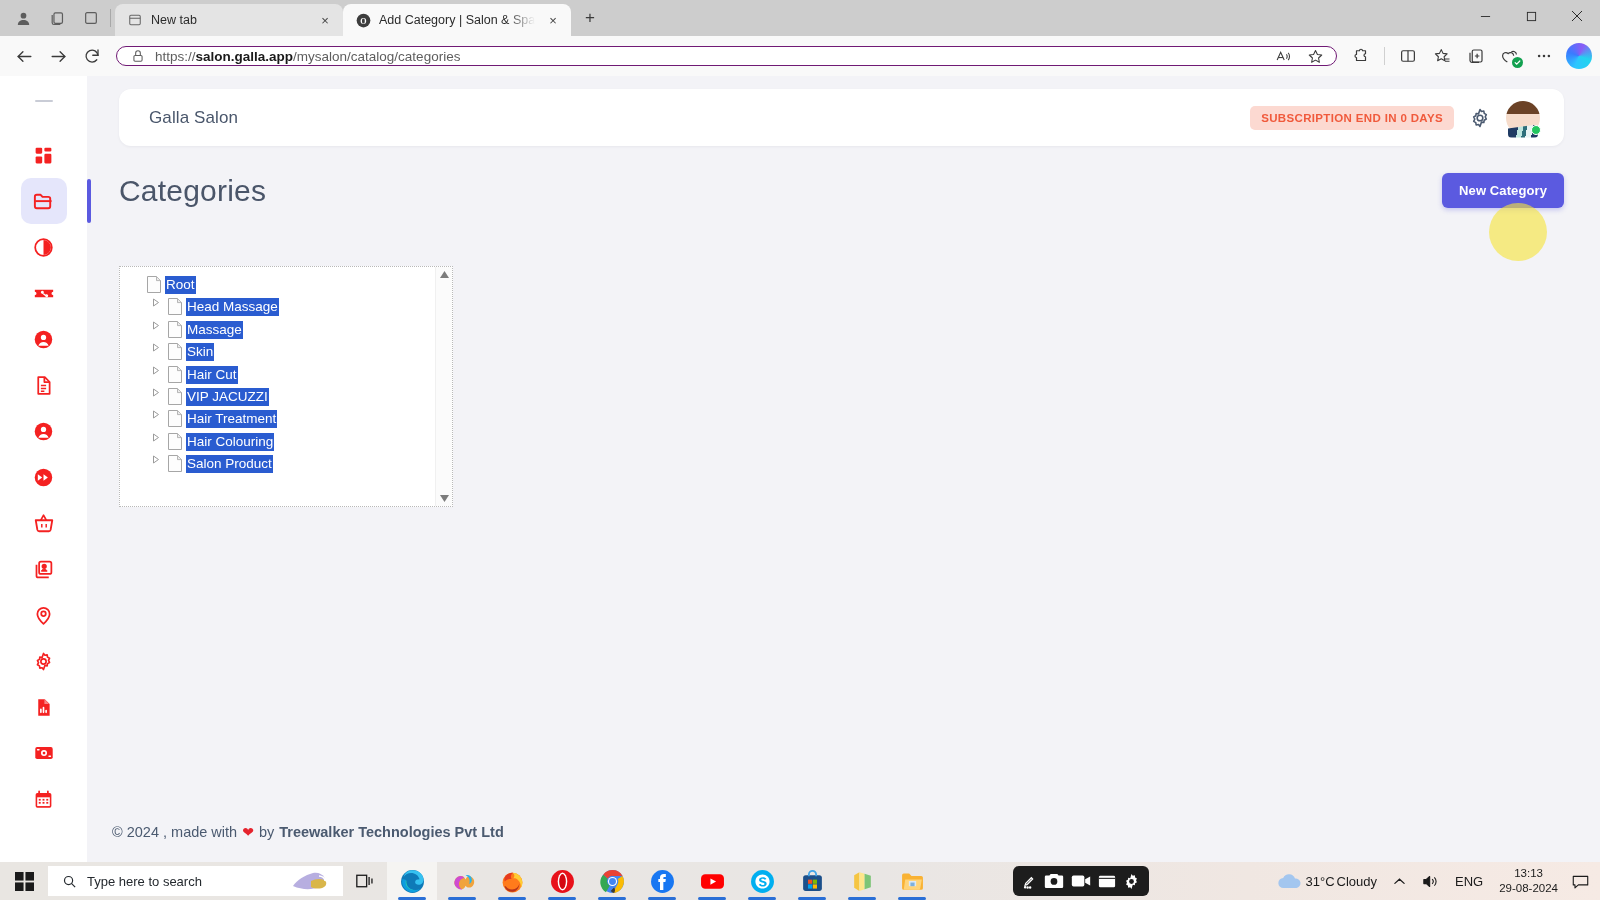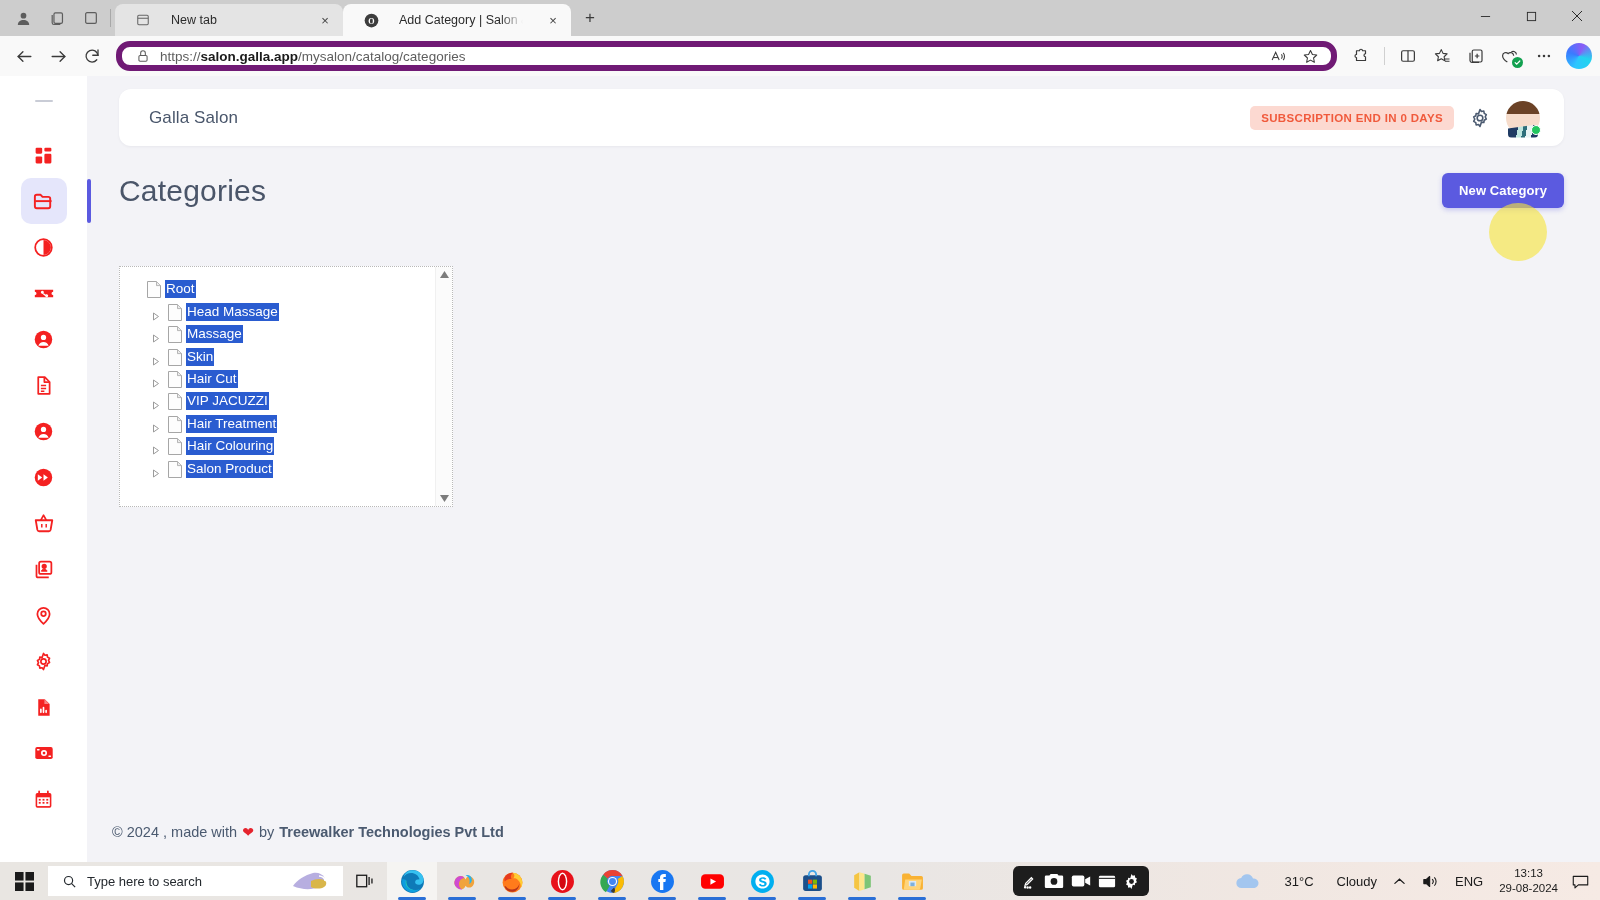--- a/index.html
+++ b/index.html
@@ -15,22 +15,22 @@
 
   .tabstrip {
     height: 36px; background: #cdcdcd; display: flex; align-items: flex-end;
     padding-left: 6px; flex: 0 0 36px; position: relative;
   }
   .chrome-btn {
     width: 34px; height: 30px; display: flex; align-items: center; justify-content: center;
     margin-bottom: 3px; border-radius: 5px; color: #5d5d5d;
   }
   .tab {
-    height: 32px; display: flex; align-items: center; gap: 20px;
-    padding: 0 8px 0 20px; border-radius: 8px 8px 0 0; width: 228px;
+    height: 32px; display: flex; align-items: center; gap: 8px;
+    padding: 0 8px 0 12px; border-radius: 8px 8px 0 0; width: 228px;
     font-size: 12.5px; color: #2b2b2b; position: relative;
   }
   .tab.inactive { background: #e4e4e4; }
   .tab.active { background: #f9f9f9; }
   .tab-fav { width: 16px; height: 16px; flex: 0 0 16px; display: flex; align-items: center; justify-content: center;}
   .tab-title {
     flex: 1; white-space: nowrap; overflow: hidden;
     -webkit-mask-image: linear-gradient(to right, #000 82%, transparent 100%);
     mask-image: linear-gradient(to right, #000 82%, transparent 100%);
   }
@@ -45,23 +45,23 @@
 
   .toolbar {
     height: 40px; background: #f9f9f9; display: flex; align-items: center;
     gap: 2px; padding: 0 8px; flex: 0 0 40px;
   }
   .tb-icon {
     width: 32px; height: 30px; display: flex; align-items: center; justify-content: center;
     color: #3a3a3a; border-radius: 5px; flex: 0 0 auto;
   }
   .omnibox {
-    flex: 1; height: 30px; background: #ffffff; border-radius: 14px;
+    flex: 1; height: 20px; background: #ffffff; border-radius: 14px;
     display: flex; align-items: center; gap: 10px; padding: 0 8px 0 14px;
-    margin: 0 6px; border: 6px solid #701a75;
+    margin: 0 6px; border: 1px solid #701a75;
   }
   .omnibox .url { font-size: 13.5px; color: #5e5e5e; white-space: nowrap; }
   .omnibox .url b { color: #1a1a1a; font-weight: 600; }
   .tb-sep { width: 1px; height: 18px; background: #d0d0d0; margin: 0 5px; }
   .copilot {
     width: 26px; height: 26px; border-radius: 50%; flex: 0 0 26px; margin-left: 4px;
     background: conic-gradient(from 200deg, #2dc6ff, #3a7bff, #8b5cf6, #22d3ee, #2dc6ff);
   }
 
   
@@ -133,21 +133,21 @@
     background: rgba(245,228,60,.62); pointer-events: none;
   }
 
   
   .tree-box {
     margin: 46px 0 0 32px; width: 334px; height: 241px;
     background: #ffffff; border: 1px dotted #b9b9b9;
     display: flex; position: relative;
   }
   .tree-inner { flex: 1; padding: 9px 0 0 7px; overflow: hidden; }
-  .tnode { display: flex; align-items: flex-end; height: 22.4px; font-size: 13.5px; color: #000; }
+  .tnode { display: flex; align-items: flex-start; height: 22.4px; font-size: 13.5px; color: #000; }
   .tnode.child { padding-left: 21px; }
   .tw-arrow { width: 16px; flex: 0 0 16px; display: flex; align-items: center; justify-content: center; }
   .tw-arrow svg { display: block; }
   .tw-file { width: 22px; flex: 0 0 22px; display: flex; align-items: center; justify-content: center; }
   .tlabel { background: #2a5cd0; color: #ffffff; padding: 1px 1px 2px 1px; line-height: 15px; }
 
   .tree-scroll {
     width: 17px; flex: 0 0 17px; background: #fbfbfb; border-left: 1px solid #f0f0f0;
     display: flex; flex-direction: column; justify-content: space-between; align-items: center;
     padding: 4px 0;
@@ -180,21 +180,21 @@
     content: ""; position: absolute; bottom: 0; left: 11px; width: 28px; height: 3px;
     background: #2a6fd6; border-radius: 2px;
   }
   .tb-app.active { background: rgba(255,255,255,.55); }
 
   .recorder {
     position: absolute; left: 1013px; top: 4px; height: 30px; display: flex; align-items: center;
     gap: 7px; background: #1d1d1d; border-radius: 6px; padding: 0 9px;
   }
   .tray { margin-left: auto; display: flex; align-items: center; gap: 0; padding-right: 6px; }
-  .tray-item { display: flex; align-items: center; gap: 23px; padding: 0 8px; font-size: 13px; color: #1b1b1b; }
+  .tray-item { display: flex; align-items: center; gap: 2px; padding: 0 8px; font-size: 13px; color: #1b1b1b; }
   .clock { display: flex; flex-direction: column; align-items: center; font-size: 11.5px; color: #1b1b1b; line-height: 15px; padding: 0 8px; }
   .notify { width: 28px; display: flex; align-items: center; justify-content: center; }
 
   svg { display: block; }
 </style>
 </head>
 <body>
 
 <div class="browser">
 

